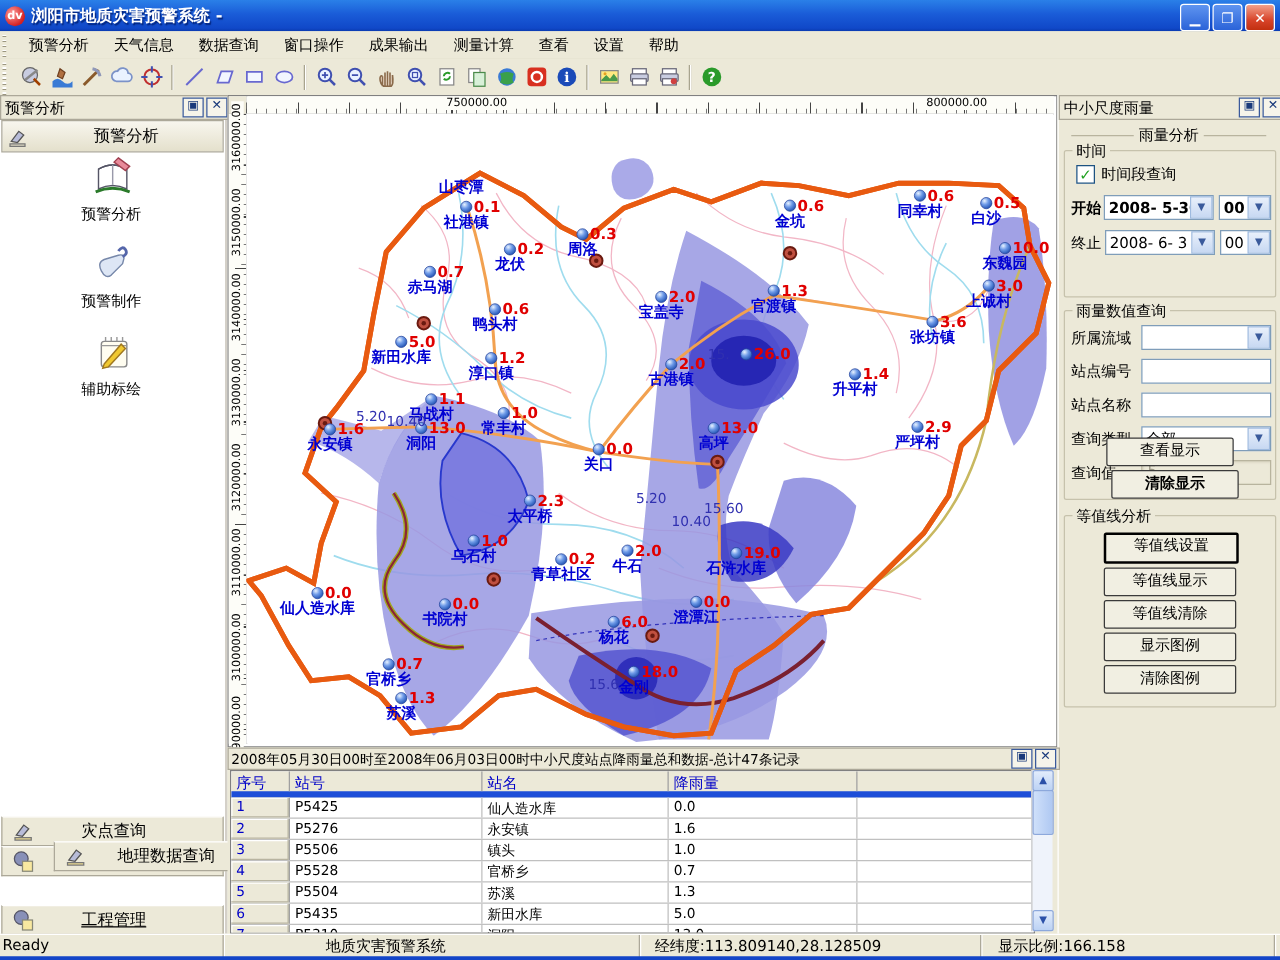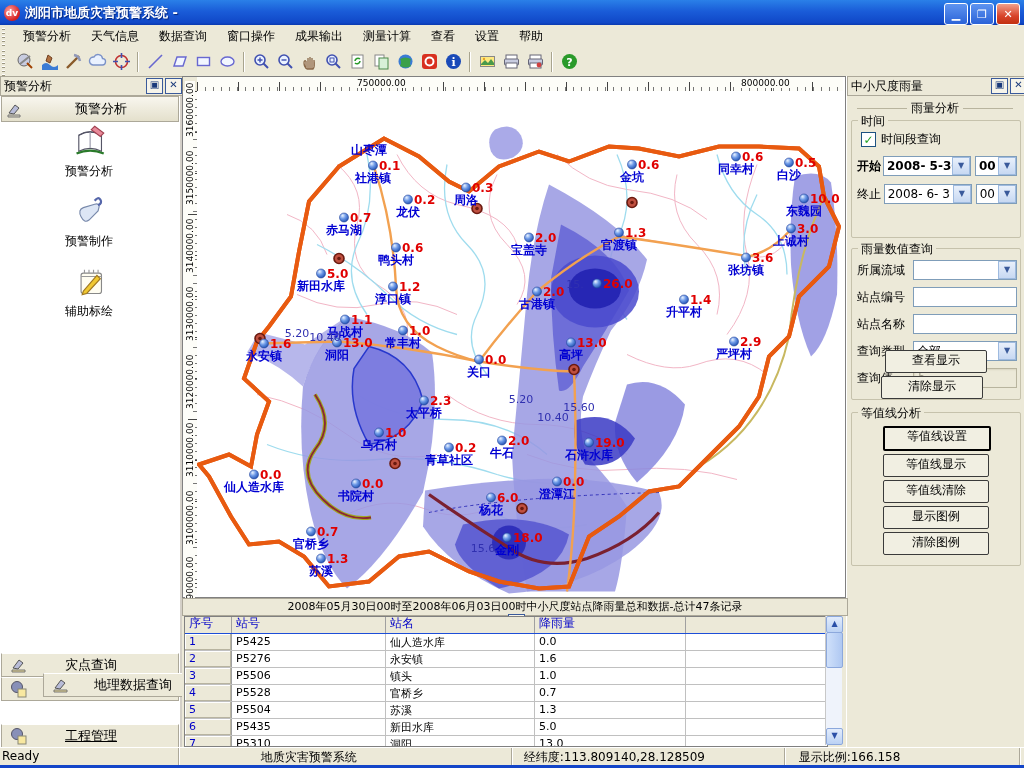--- a/index.html
+++ b/index.html
@@ -60,24 +60,24 @@
   .combo{background:#fff;border:1px solid #7F9DB9;height:18px;display:flex;align-items:center;}
   .combo .val{flex:1;padding:0 3px;font-size:12px;white-space:nowrap;overflow:hidden;}
   .combo .drop{width:16px;height:16px;background:linear-gradient(180deg,#E9F0FB,#C7D8F2);border:1px solid #9EBADF;color:#3A5A9B;font-size:8px;text-align:center;line-height:15px;}
   .tbox{background:#fff;border:1px solid #7F9DB9;height:18px;}
   .tbox.dis{background:#ECE9D8;color:#9A9684;border:1px solid #B8B49E;box-shadow:inset 1px 1px 2px #D8D4C0;padding:0 4px;font-size:12px;line-height:17px;}
   .cbx{width:13px;height:13px;background:#fff;border:1px solid #1D5281;display:inline-flex;align-items:center;justify-content:center;color:#21A121;font-size:12px;font-weight:bold;margin-right:5px;}
   .xp-btn{position:absolute;height:21px;background:#F1EFE2;border:1px solid #3A3A3A;border-radius:2px;text-align:center;font-size:12px;line-height:19px;color:#000;}
   .xp-btn.default{border:2px solid #000;line-height:17px;}
   
   #bottom-panel{left:182px;top:598px;width:662px;height:149px;background:#ECE9D8;}
-  #bottom-caption{position:absolute;left:0;top:0;width:660px;height:16px;border:1px solid #ACA899;background:#ECE9D8;display:flex;align-items:center;font-size:11px;padding:0 2px;flex-direction:column;}
+  #bottom-caption{position:absolute;left:0;top:0;width:660px;height:16px;border:1px solid #ACA899;background:#ECE9D8;display:flex;align-items:center;font-size:11px;padding:0 2px;}
   #grid{position:absolute;left:2px;top:18px;width:642px;height:129px;background:#fff;border:1px solid #808080;overflow:hidden;}
   .g-row{display:flex;height:16px;border-bottom:1px solid #C0C0C0;}
-  .g-row.header{background:#ECE9D8;color:#0000C8;border-bottom:1px solid #1d4ed8;align-items:flex-end;}
+  .g-row.header{background:#ECE9D8;color:#0000C8;border-bottom:5px solid #1d4ed8;}
   .g-cell{border-right:1px solid #C0C0C0;padding:1px 4px;font-size:11px;white-space:nowrap;overflow:hidden;}
   .g-row.header .g-cell{border-right:1px solid #A0A0A0;font-size:12px;}
   .c0{width:38px;background:#ECE9D8;color:#0000C8;border-right:1px solid #A0A0A0;box-shadow:inset -1px -1px 0 #B8B4A0,inset 1px 1px 0 #fff;}
   .c1{width:145px;}
   .c2{width:140px;}
   .c3{width:142px;}
   .c4{flex:1;border-right:none;}
   .vscroll{position:absolute;right:2px;top:18px;width:16px;height:129px;background:#EFF3FB;border-left:1px solid #C8C8C8;}
   .sc-btn{position:absolute;left:0;width:15px;height:15px;background:linear-gradient(180deg,#E2ECFC,#BCD2F4);border:1px solid #8CA8DC;border-radius:2px;color:#2B50A8;font-size:8px;text-align:center;line-height:14px;}
   .sc-thumb{position:absolute;left:0;top:16px;width:15px;height:34px;background:linear-gradient(90deg,#CFE0FA,#AFC8F2);border:1px solid #8CA8DC;border-radius:2px;}
@@ -716,21 +716,21 @@
       <span class="val">全部</span>
         <span class="drop">▼</span>
     </div>
   </div>
   <div class="fieldrow" style="left:10px;top:292px;width:160px;">
     <span style="width:56px;">查询值</span>
     <div class="tbox dis" style="flex:1;">5</div>
   </div>
 
   <div class="xp-btn" style="left:38px;top:274px;width:100px;" id="btn-view">查看显示</div>
-  <div class="xp-btn" style="left:34px;top:300px;width:100px;" id="btn-clear">清除显示</div>
+  <div class="xp-btn" style="left:42px;top:300px;width:100px;font-weight:bold;" id="btn-clear">清除显示</div>
 
   <div class="groupbox" style="left:4px;top:336px;width:168px;height:152px;">
     <span class="group-lab">等值线分析</span>
   </div>
   <div class="xp-btn default" style="left:36px;top:350px;width:104px;">等值线设置</div>
   <div class="xp-btn" style="left:36px;top:378px;width:104px;">等值线显示</div>
   <div class="xp-btn" style="left:36px;top:404px;width:104px;">等值线清除</div>
   <div class="xp-btn" style="left:36px;top:430px;width:104px;">显示图例</div>
   <div class="xp-btn" style="left:36px;top:456px;width:104px;">清除图例</div>
 </div>

